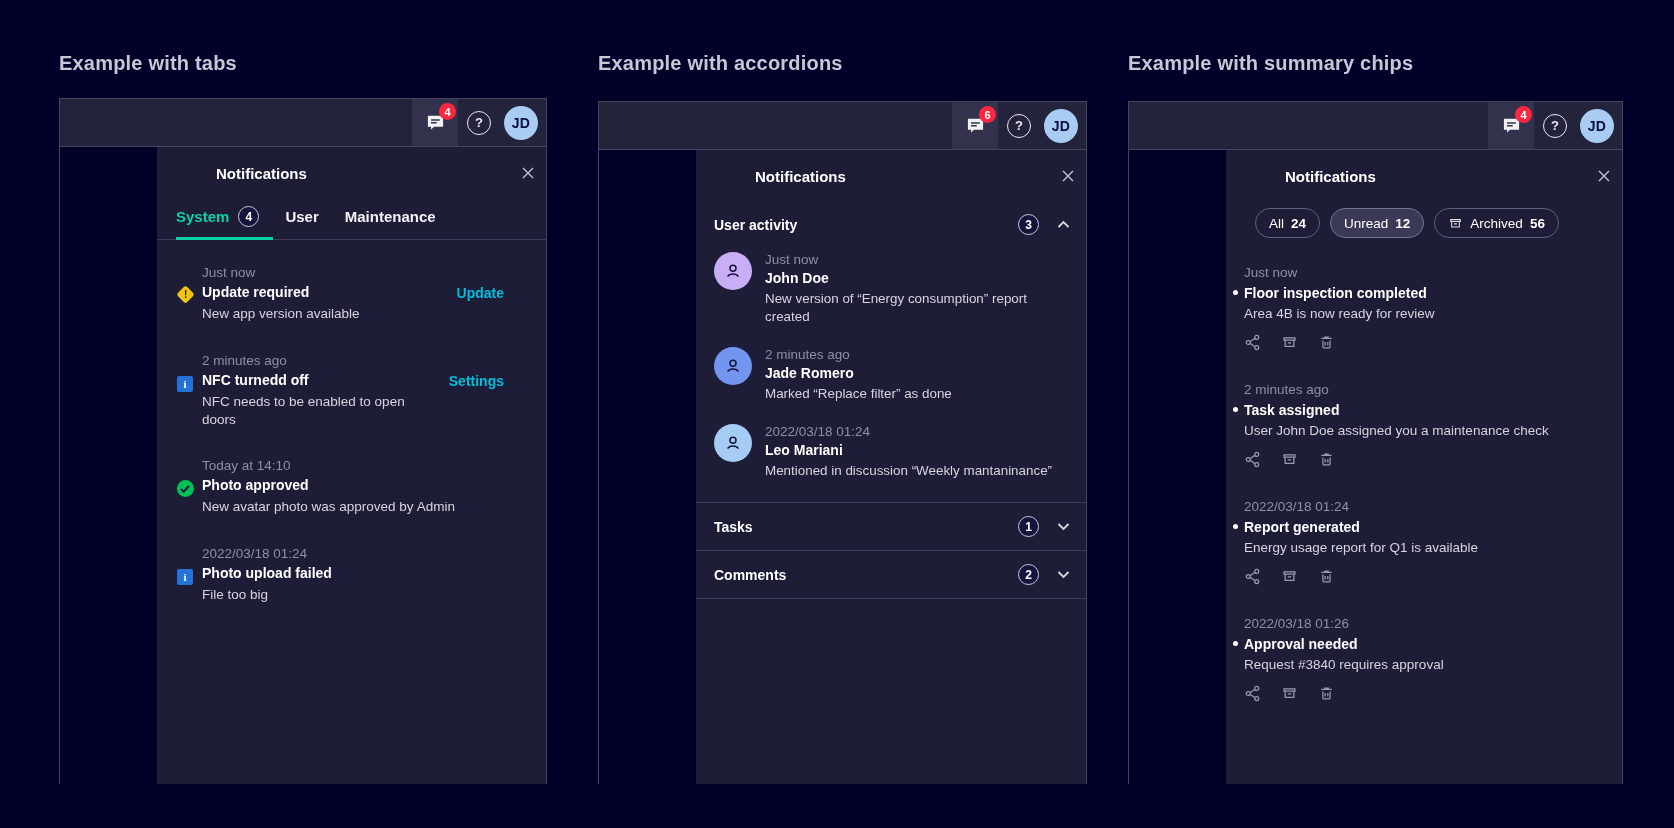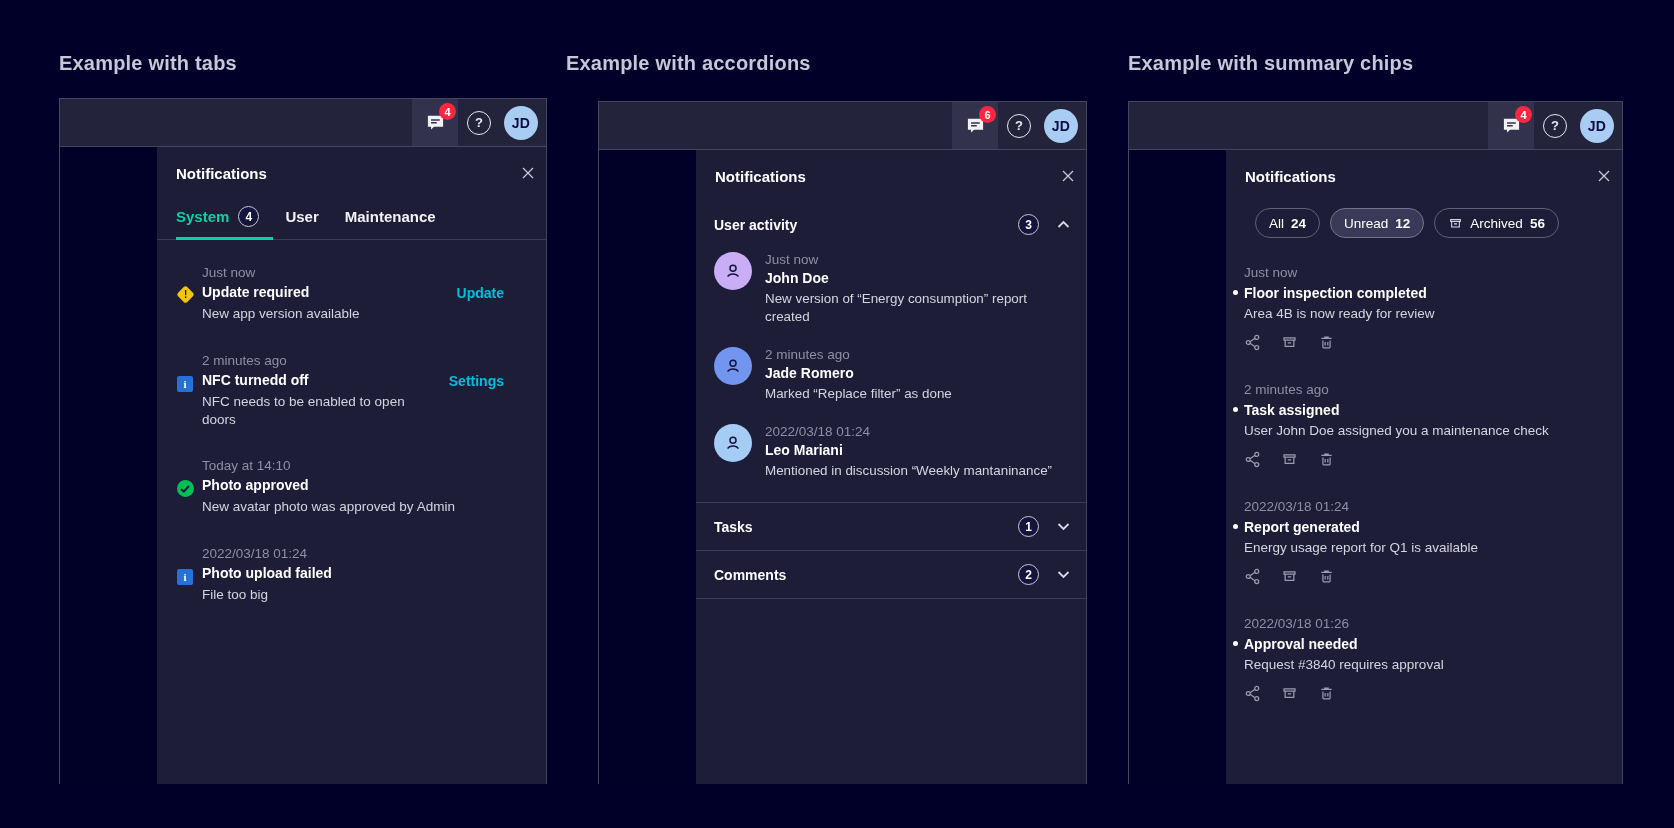--- a/index.html
+++ b/index.html
@@ -37,21 +37,21 @@
     width:34px;height:34px;border-radius:50%;background:#a9ccf2;color:#0c0c45;
     font-size:14px;font-weight:700;display:flex;align-items:center;justify-content:center;
     margin:0 8px 0 4px;cursor:pointer;letter-spacing:.3px;
   }
   
   .win-body{flex:1;display:flex;min-height:0;}
   .app-strip{width:97px;background:#010128;flex:0 0 auto;}
   .notif-panel{flex:1;background:#1d1d38;display:flex;flex-direction:column;min-width:0;}
   .panel-title-row{
     height:46px;display:flex;align-items:center;justify-content:space-between;
-    padding:6px 6px 0 19px;flex:0 0 auto;
+    padding:6px 6px 0 19px;flex:0 0 auto;margin-left:40px;
   }
   .panel-title{font-size:15px;font-weight:700;color:#fff;}
   .close-btn{width:24px;height:24px;display:flex;align-items:center;justify-content:center;cursor:pointer;}
   
   .tabs-row{display:flex;align-items:stretch;padding:4px 0 0 19px;border-bottom:1px solid #3b3b57;flex:0 0 auto;}
   .tab{
     position:relative;display:flex;align-items:center;gap:9px;
     padding:9px 26px 12px 0;font-size:15px;font-weight:600;color:#f2f2f7;cursor:pointer;
   }
   .tab.active{color:#0bd2a4;}
@@ -112,21 +112,21 @@
   .action-icons{display:flex;gap:20px;margin-top:13px;}
   .action-icons .a-btn{cursor:pointer;display:flex;align-items:center;}
   svg{display:block;}
 </style>
 </head>
 <body>
 
 <div id="canvas">
 
   <div class="example-heading" style="left:59px">Example with tabs</div>
-  <div class="example-heading" style="left:566px">Example with accordions</div>
+  <div class="example-heading" style="left:598px">Example with accordions</div>
   <div class="example-heading" style="left:1128px">Example with summary chips</div>
 
   <div class="window" style="left:59px;top:98px;width:488px;height:688px">
     <div class="topbar">
       <div class="chat-cell">
         <svg width="21" height="19" viewBox="0 0 22 20">
           <path d="M3 3 H19 V14.5 H9.5 L6.3 17.4 V14.5 H3 Z" fill="#f2f2f4"></path>
           <path d="M6.3 7.3 h9.2 M6.3 10.3 h6" stroke="#32324d" stroke-width="1.6"></path>
         </svg>
         <div class="badge-red">4</div>

